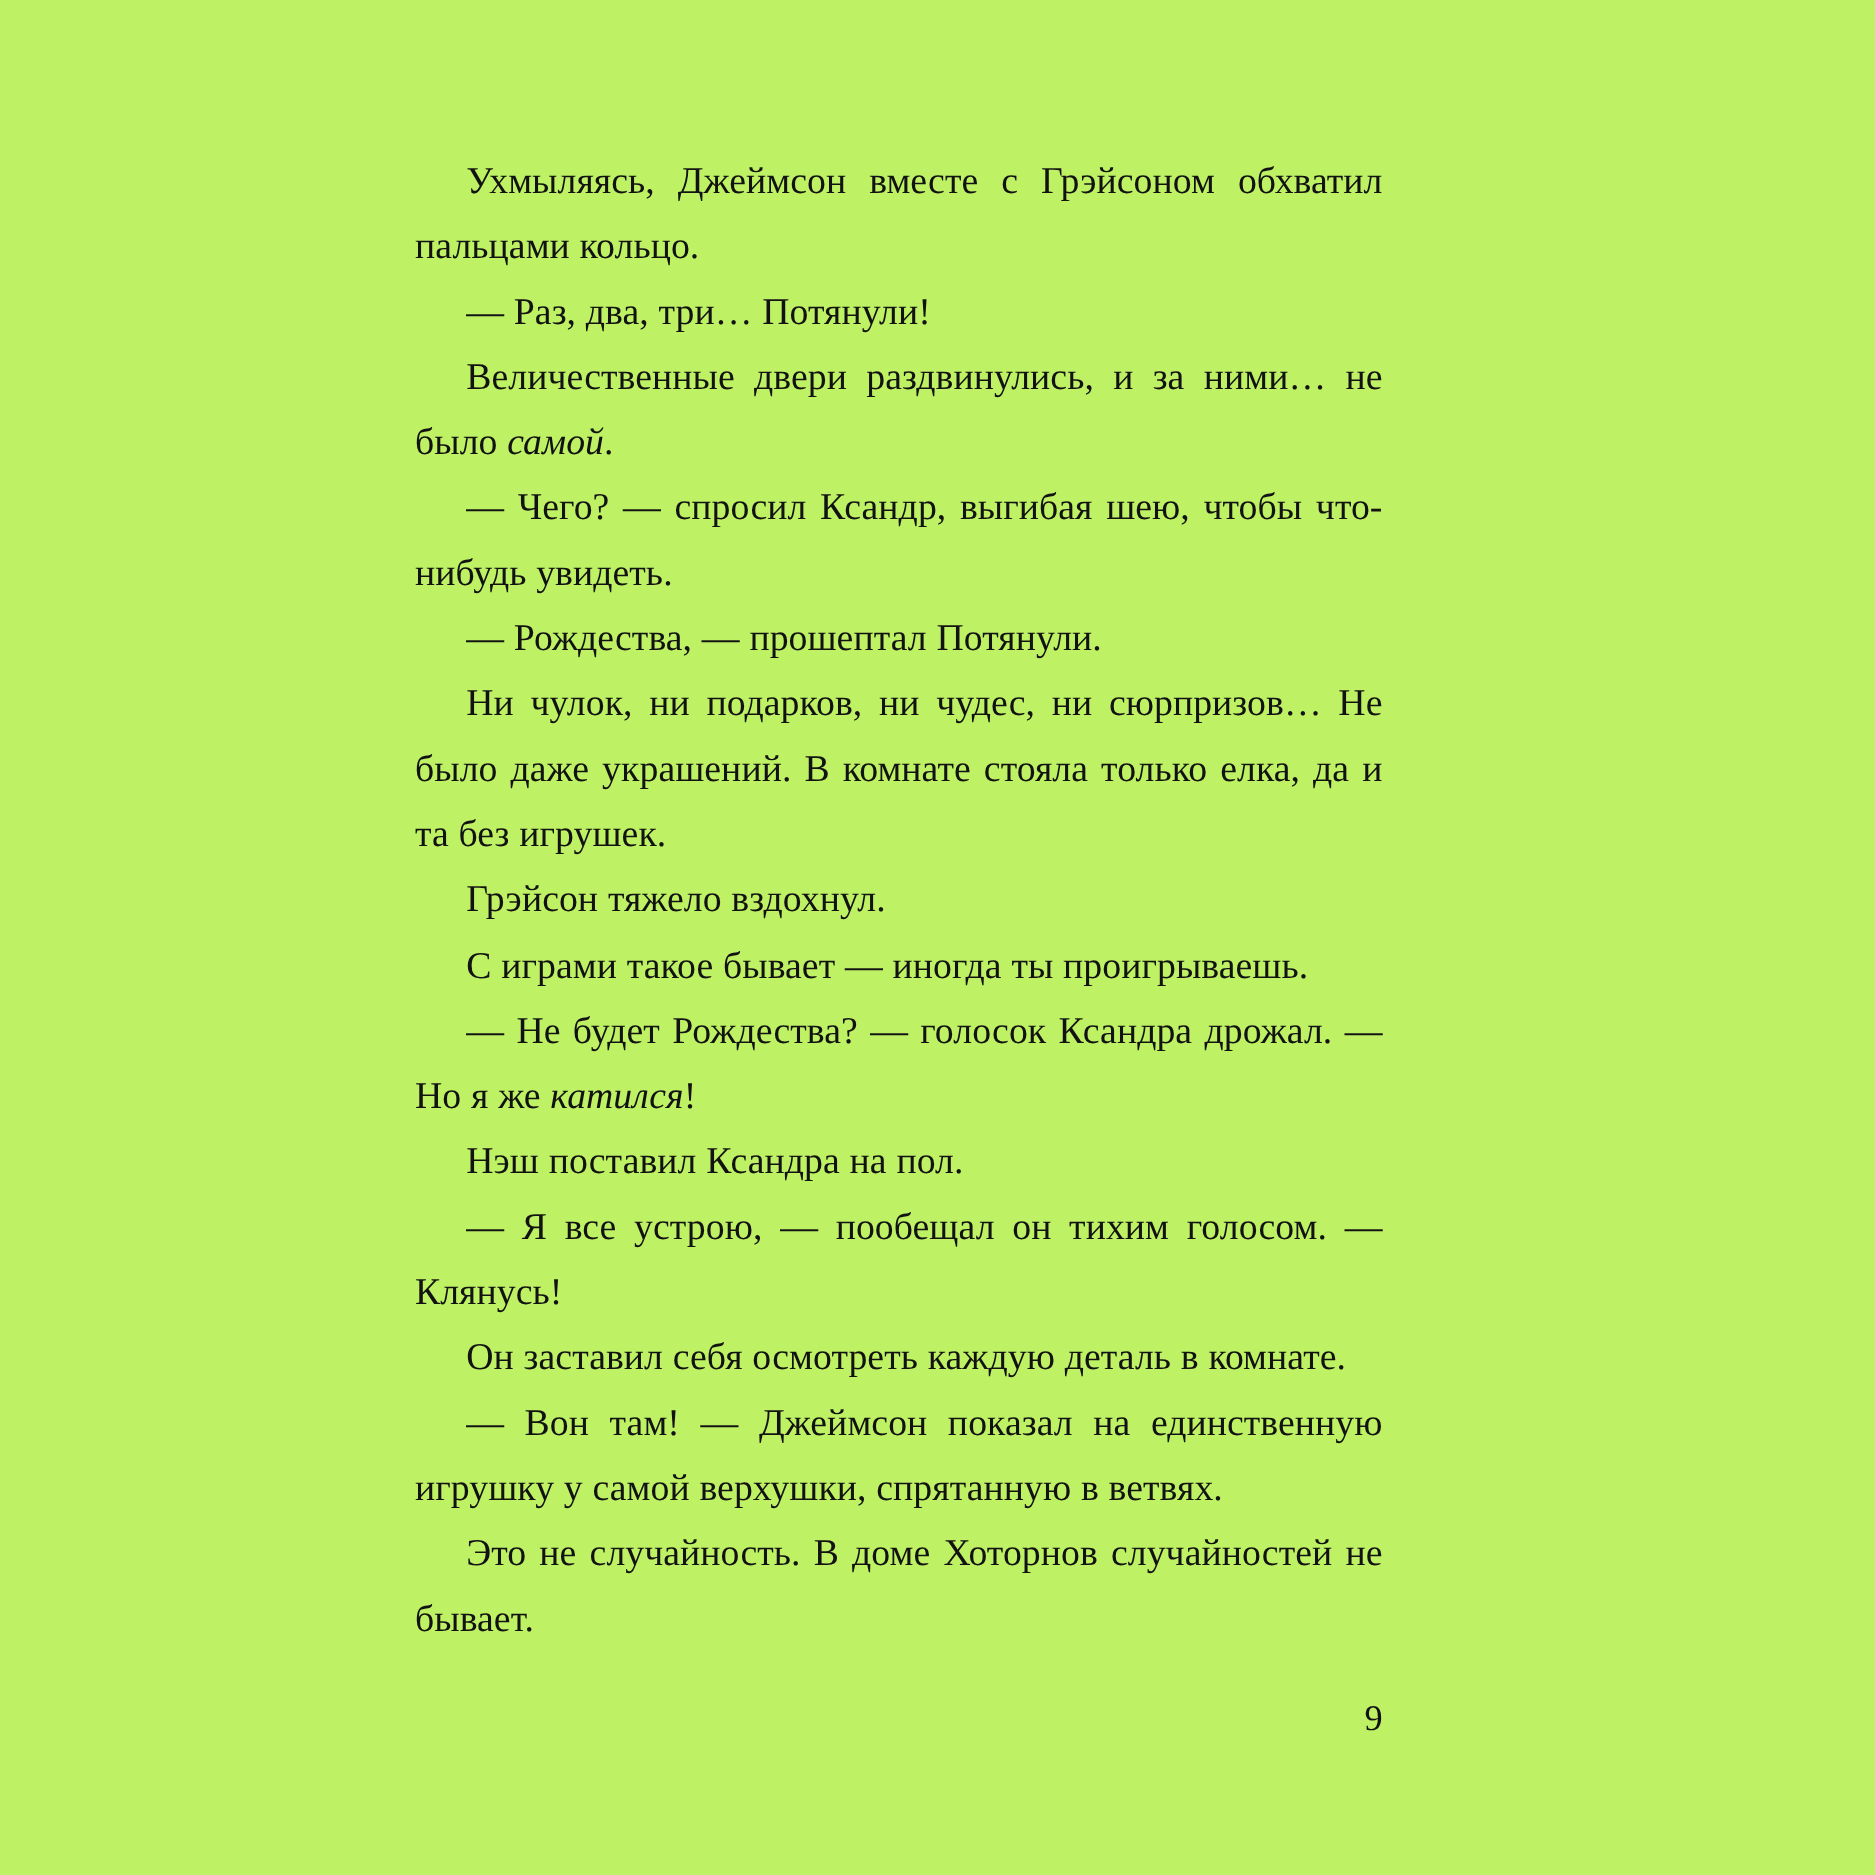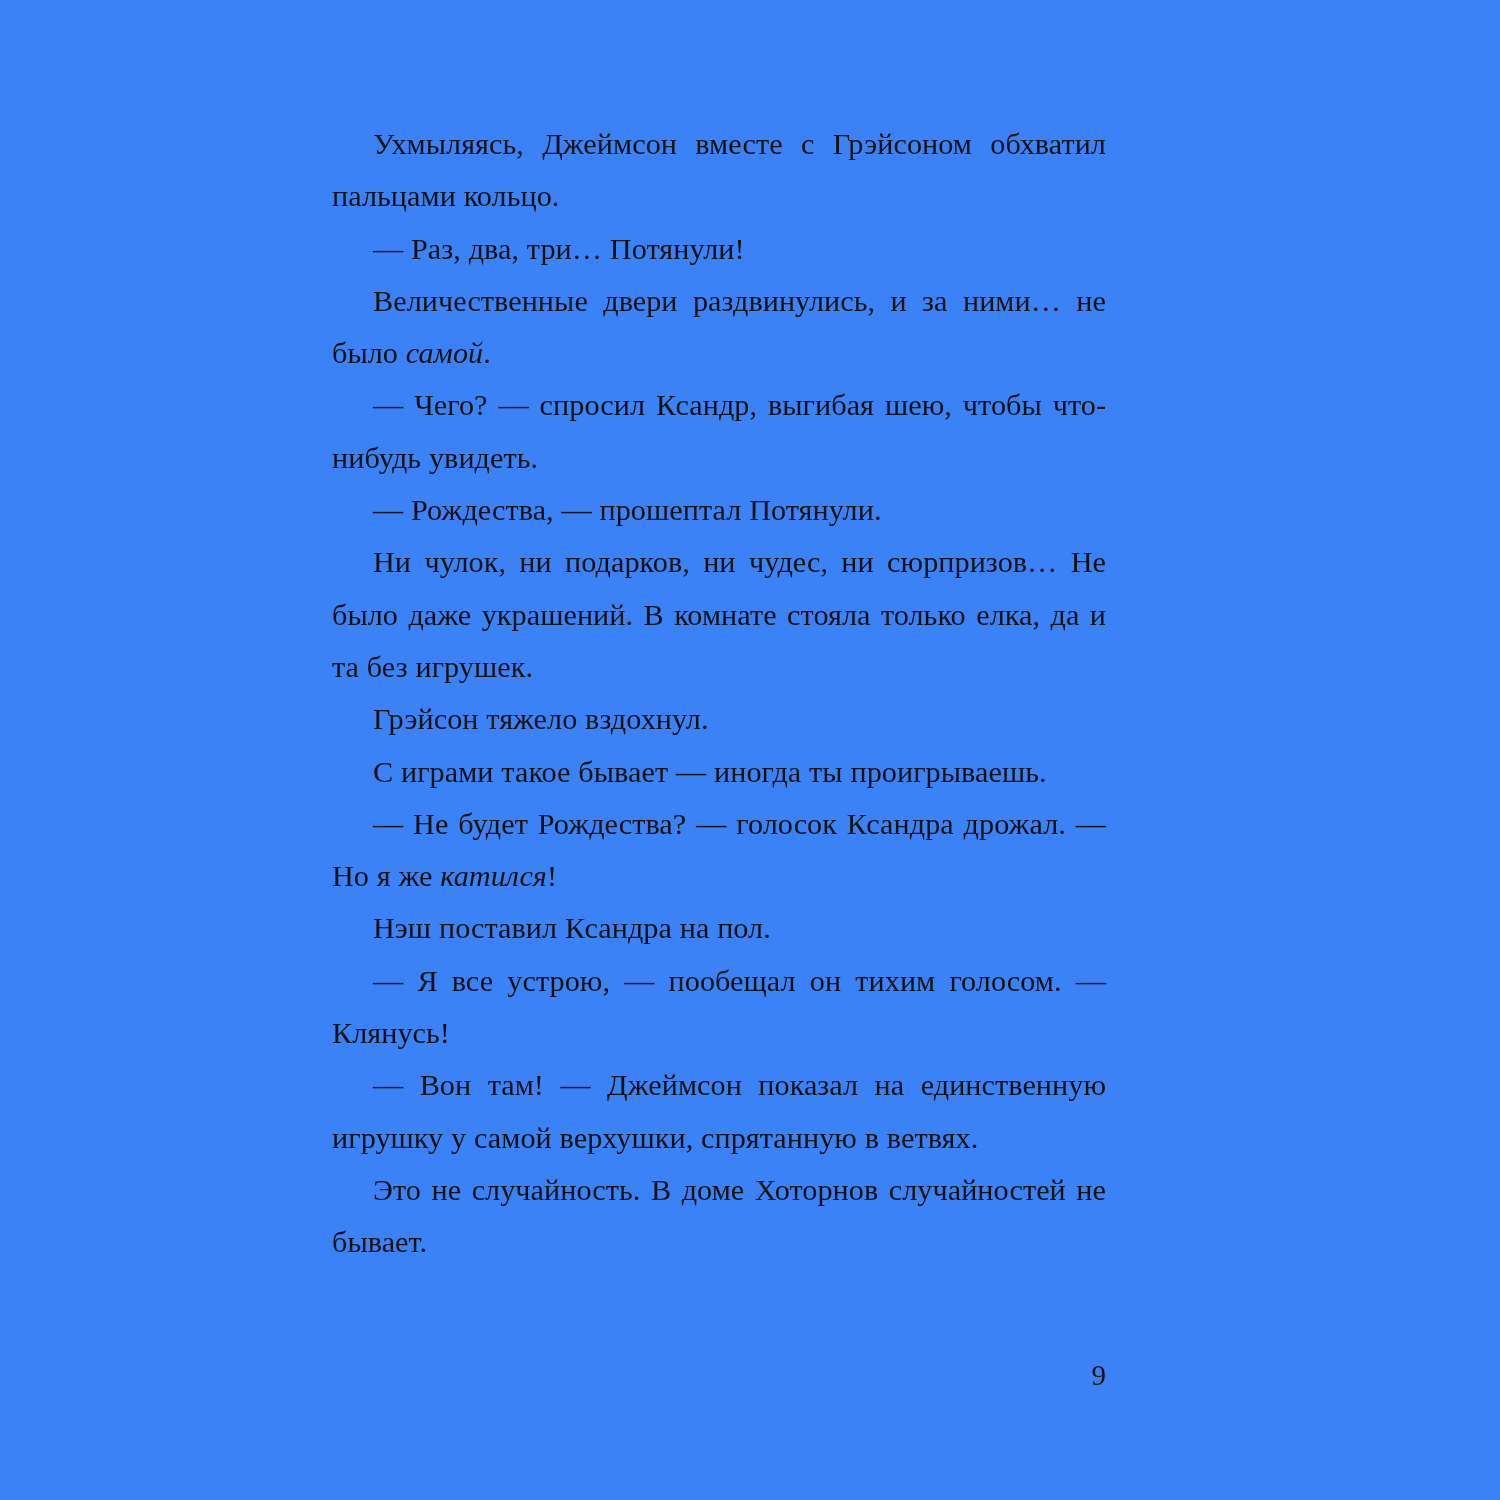--- a/index.html
+++ b/index.html
@@ -4,21 +4,21 @@
 <style>
   html, body {
     margin: 0;
     padding: 0;
     background: #ffffff;
   }
   .page {
     position: relative;
     width: 1500px;
     height: 1500px;
-    background: #3b82f6;
+    background: #bef264;
     overflow: hidden;
     font-family: "Liberation Serif", "DejaVu Serif", serif;
     color: #121212;
     -webkit-font-smoothing: antialiased;
   }
   .text-column {
     position: absolute;
     left: 332px;
     top: 118px;
     width: 774px;
@@ -74,20 +74,21 @@
 
     <p class="para">С играми такое бывает — иногда ты проигрываешь.</p>
 
     <p class="para"><span>— Не будет Рождества? — голосок Ксандра дрожал. — Но я же </span><i>катился</i><span>!</span></p>
 
     <p class="para">Нэш поставил Ксандра на пол.</p>
 
     <p class="para">— Я все устрою, — пообещал он тихим голосом. — Кля­нусь!</p>
 
 
+    <p class="para">Он заставил себя осмотреть каждую деталь в комнате.</p>
 
     <p class="para">— Вон там! — Джеймсон показал на единственную игруш­ку у самой верхушки, спрятанную в ветвях.</p>
 
     <p class="para">Это не случайность. В доме Хоторнов случайностей не бывает.</p>
 
   </div>
 
   <div class="page-number">9</div>
 
 </div>

